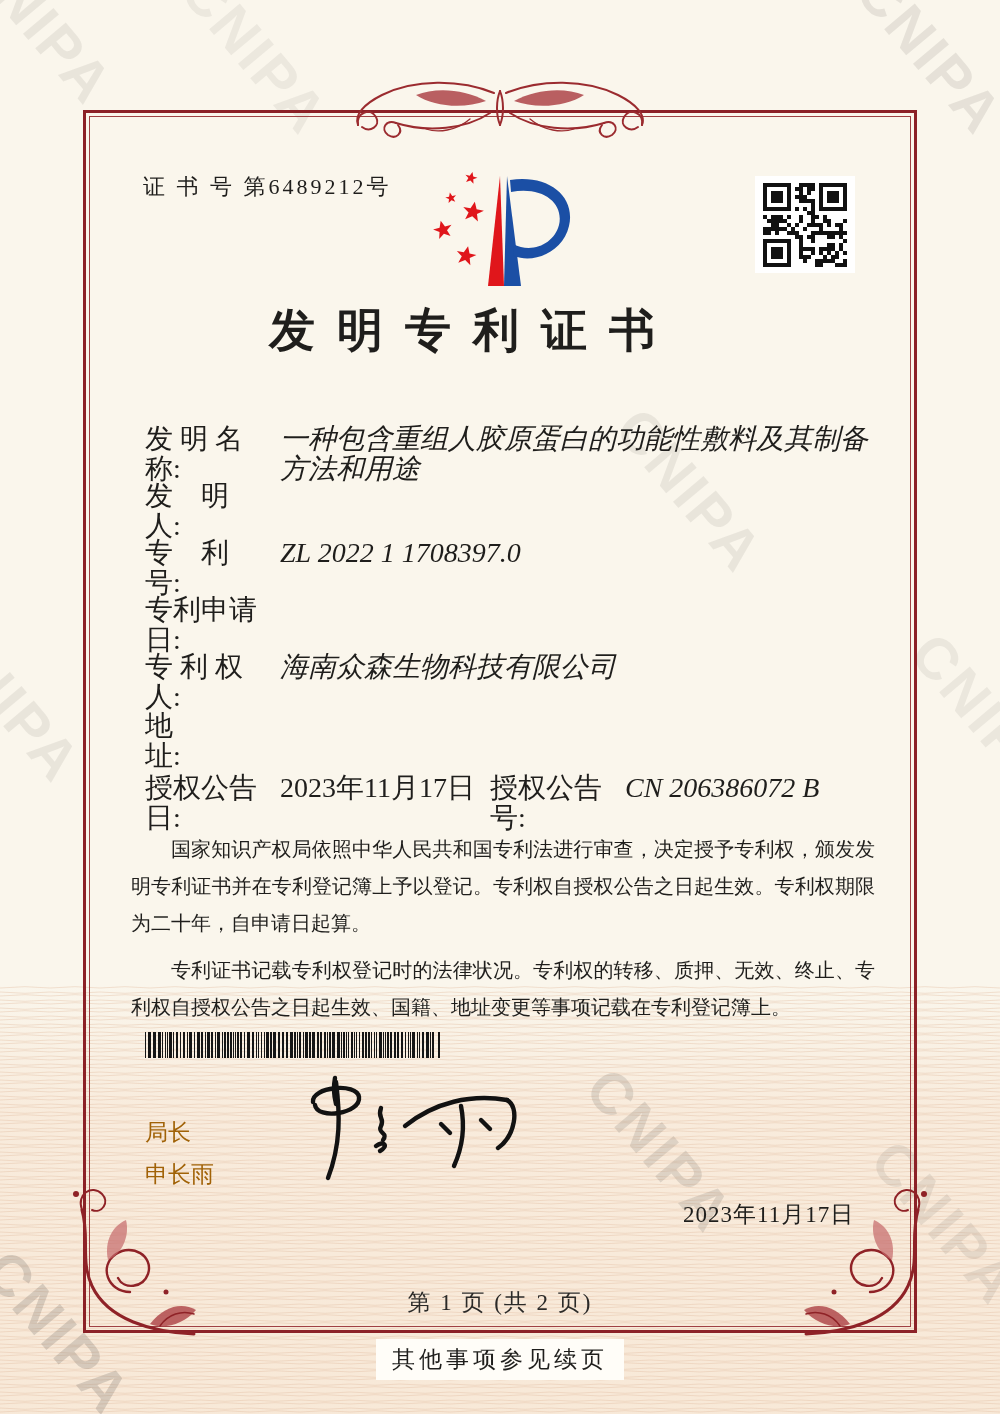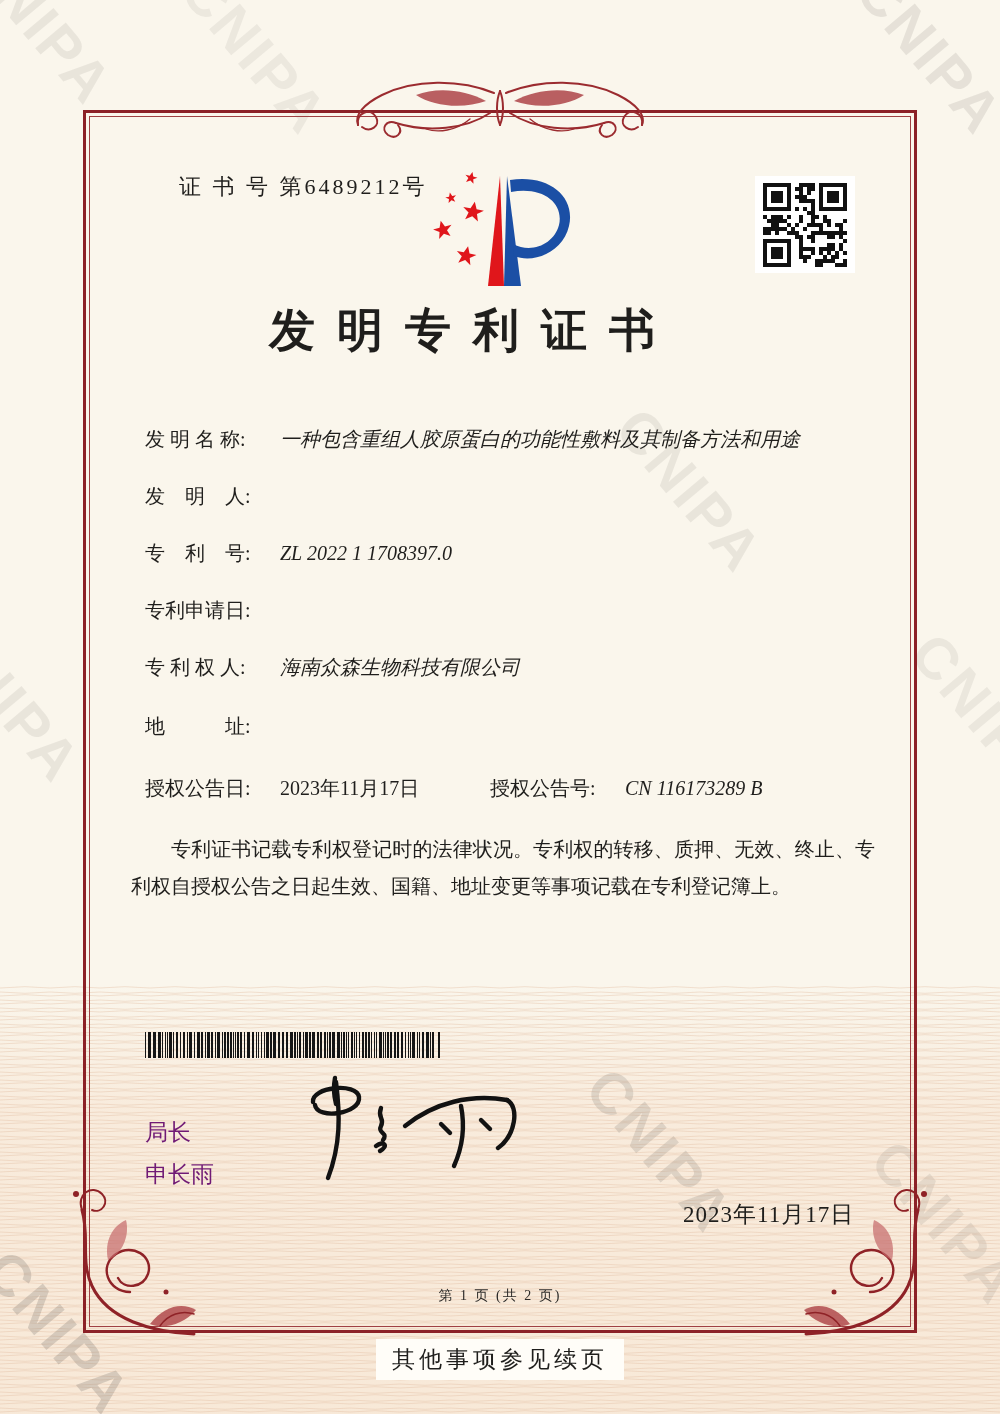--- a/index.html
+++ b/index.html
@@ -20,42 +20,42 @@
     background:linear-gradient(180deg,rgba(247,227,207,0) 0%,rgba(246,219,196,.40) 30%,rgba(246,222,199,.55) 100%);}
   #waveband{position:absolute;left:0;top:985px;width:1000px;height:429px;}
   
   .frame{position:absolute;left:83px;top:110px;width:828px;height:1217px;border:3px solid var(--frame-red);}
   .frame-inner{position:absolute;inset:3px;border:1px solid #a04043;}
   
   .wm{position:absolute;font:bold 58px "Liberation Sans","DejaVu Sans",sans-serif;
       color:#77726b;letter-spacing:3px;white-space:nowrap;
       transform:translate(-50%,-50%) rotate(50deg);pointer-events:none;}
   
-  .certno{left:143px;top:172px;font-size:22px;letter-spacing:3px;margin-left:36px;}
+  .certno{left:143px;top:172px;font-size:22px;letter-spacing:3px;}
   .logo{left:426px;top:170px;}
   .qrbox{left:755px;top:176px;width:100px;height:97px;background:#fff;}
   .qrbox svg{position:absolute;left:8px;top:7px;}
   .title{left:0;top:300px;width:924px;text-align:center;font-size:46px;font-weight:bold;
          letter-spacing:22px;text-indent:22px;}
   
-  .row{position:absolute;left:145px;display:flex;width:735px;font-size:20px;line-height:30px;}
+  .row{position:absolute;left:145px;display:flex;width:735px;font-size:28px;line-height:30px;}
   .row .lbl{flex:0 0 135px;}
   .row .val{flex:1;font-style:italic;}
   .addr-val{max-width:575px;}
   .g-val1{flex:0 0 210px;}
   .g-lbl2{flex:0 0 135px;}
   
   .paras{left:131px;top:831px;width:744px;font-size:20px;line-height:37px;text-align:justify;}
   .paras p{margin:0 0 10px;text-indent:2em;}
   
   .barcode{left:145px;top:1032px;}
-  .signer{left:145px;font-size:23px;font-family:"Liberation Sans","DejaVu Sans",sans-serif;color:#701a75;}
+  .signer{left:145px;font-size:23px;font-family:"Liberation Sans","DejaVu Sans",sans-serif;color:#a16207;}
   .signature{left:283px;top:1072px;}
   .issuedate{left:683px;top:1199px;font-size:23px;letter-spacing:1px;}
-  .pageinfo{left:0;top:1287px;width:1000px;text-align:center;font-size:14px;letter-spacing:2px;color:#2b2a28;}
+  .pageinfo{left:0;top:1287px;width:1000px;text-align:center;font-size:23px;letter-spacing:2px;color:#2b2a28;}
   .footnote{left:500px;top:1339px;transform:translateX(-50%);background:#fffdf8;
             padding:5px 16px;font-size:23px;letter-spacing:4px;white-space:nowrap;}
   svg{display:block;}
 </style>
 </head>
 <body>
 
 <div id="wavetint"></div>
 <svg id="waveband" width="1000" height="429" viewBox="0 0 1000 429">
     <g fill="none" stroke="#e3bda2" stroke-width="0.7" opacity="0.6">
@@ -496,24 +496,25 @@
   <span class="lbl">专 利 权 人:</span>
   <span class="val">海南众森生物科技有限公司</span>
 </div>
 <div class="row" style="top:711px">
   <span class="lbl">地　　　址:</span>
 </div>
 <div class="row" style="top:773px">
   <span class="lbl">授权公告日:</span>
   <span class="g-val1">2023年11月17日</span>
   <span class="g-lbl2">授权公告号:</span>
-  <span class="val">CN 116173289 B</span>
+  <span class="val">CN 206386072 B</span>
 </div>
 
 <div class="abs paras">
+  <p>国家知识产权局依照中华人民共和国专利法进行审查，决定授予专利权，颁发发明专利证书并在专利登记簿上予以登记。专利权自授权公告之日起生效。专利权期限为二十年，自申请日起算。</p>
   <p>专利证书记载专利权登记时的法律状况。专利权的转移、质押、无效、终止、专利权自授权公告之日起生效、国籍、地址变更等事项记载在专利登记簿上。</p>
 </div>
 
 <svg class="abs barcode" id="barcode" width="296" height="26" viewBox="0 0 296 26">
     <g fill="#151515">
       <rect x="0" y="0" width="1" height="26"></rect>
       <rect x="3" y="0" width="3" height="26"></rect>
       <rect x="8" y="0" width="3" height="26"></rect>
       <rect x="13" y="0" width="3" height="26"></rect>
       <rect x="17" y="0" width="1" height="26"></rect>

